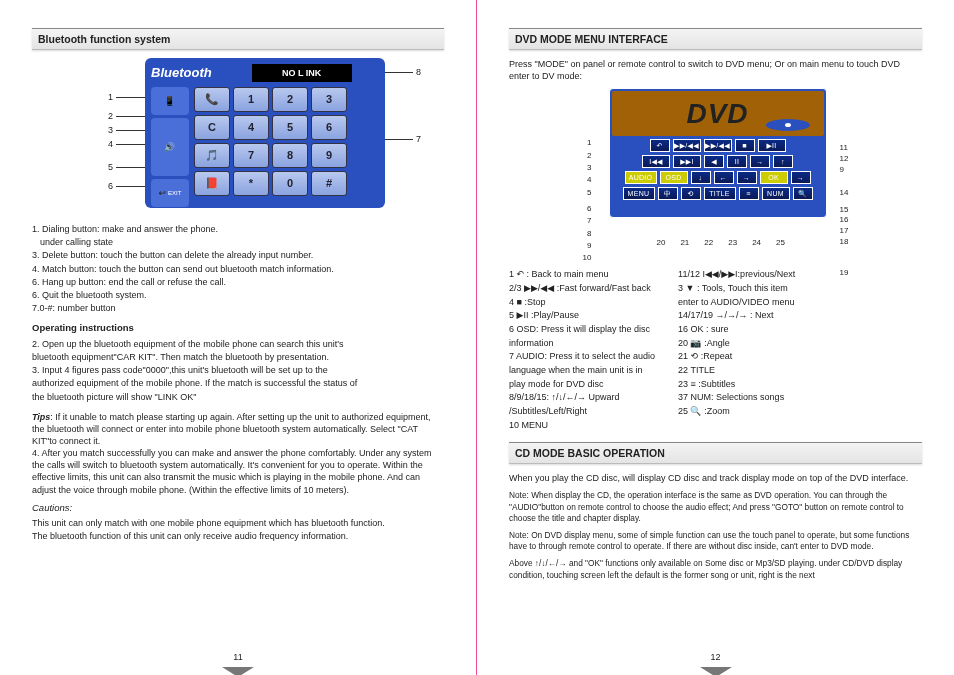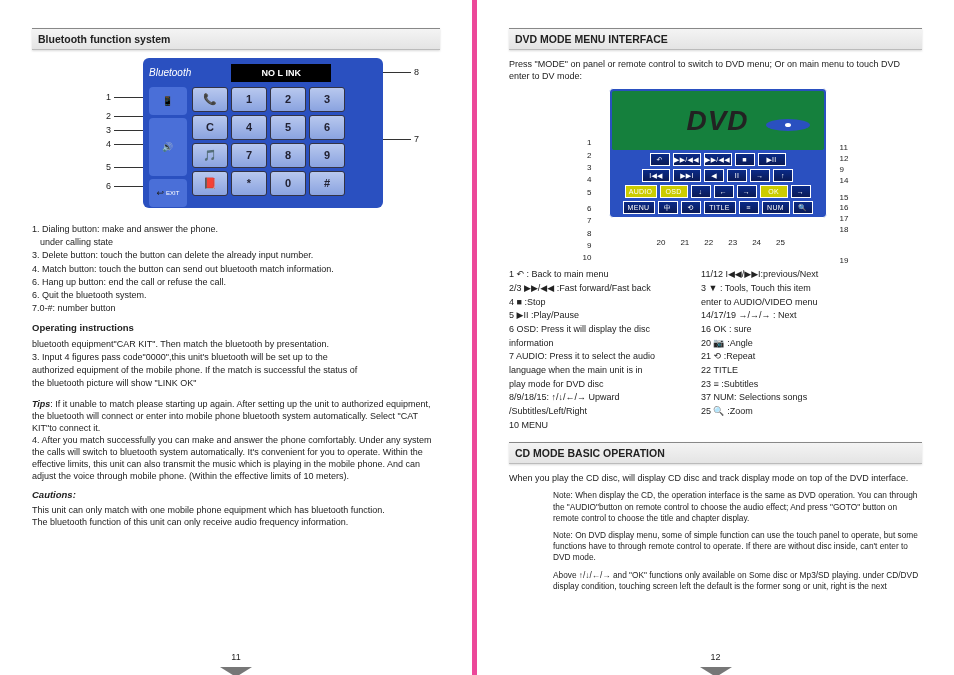--- a/index.html
+++ b/index.html
@@ -1,51 +1,51 @@
 <!DOCTYPE html>
 <html><head>
 <meta charset="utf-8">
 <style>
   * { box-sizing: border-box; margin: 0; padding: 0; }
   body { font-family: Arial, sans-serif; background: #e0e0e0; width: 954px; height: 675px; display: flex; }
   .page { width: 477px; height: 675px; background: #fff; padding: 28px 32px 10px 32px; position: relative; font-size: 9px; color: #222; line-height: 1.35; }
-  .page-left { border-right: 5px solid #ec4899; }
+  .page-left { border-right: 1px solid #ec4899; }
   .section-title { background: linear-gradient(#f4f4f4,#e4e4e4); border-top: 1px solid #888; border-bottom: 1px solid #bbb; padding: 3px 6px; font-weight: bold; font-size: 10.5px; margin-bottom: 8px; box-shadow: 0 1px 2px rgba(0,0,0,.15); }
   .bt-diagram { position: relative; width: 370px; height: 155px; margin: 0 auto 10px; }
   .bt-panel { position: absolute; left: 92px; top: 0; width: 240px; height: 150px; background: #2a50c0; border-radius: 6px; padding: 6px; }
   .bt-head { display: flex; align-items: center; gap: 40px; margin-bottom: 5px; }
-  .bt-ttl { color: #fff; font-weight: normal; font-size: 10px; font-style: italic; }
+  .bt-ttl { color: #fff; font-weight: bold; font-size: 13px; font-style: italic; }
   .bt-status { background: #000; color: #fff; font-size: 9px; padding: 3px 8px; width: 100px; text-align: center; font-weight: bold; }
   .bt-body { display: flex; gap: 5px; }
   .bt-icons { display: flex; flex-direction: column; gap: 3px; align-items: center; }
   .bt-ico { width: 38px; height: 28px; background: #4a6fd8; border-radius: 4px; display: flex; align-items: center; justify-content: center; }
   .bt-keys { display: grid; grid-template-columns: repeat(4, 36px); grid-template-rows: repeat(4, 25px); gap: 3px; }
   .bt-key { background: linear-gradient(#b8c8ee,#8aa3e0); border: 1px solid #334; border-radius: 3px; display: flex; align-items: center; justify-content: center; font-weight: bold; font-size: 11px; color: #223; }
   .callout { position: absolute; font-size: 9px; }
   .callout .line { display:inline-block; height:1px; background:#333; vertical-align:middle; }
   .list { margin-bottom: 8px; }
   .list div { margin-bottom: 1px; }
   .subhead { font-weight: bold; font-size: 9.5px; margin: 6px 0 3px; }
-  .subhead-i { font-weight: bold; font-style: italic; font-size: 9.5px; margin: 6px 0 3px; }
+  .subhead-i { font-weight: normal; font-style: italic; font-size: 9.5px; margin: 6px 0 3px; }
   .pgnum { position:absolute; bottom:12px; left:50%; transform:translateX(-50%); font-size:9px; }
   .arrow { position:absolute; bottom:-2px; left:50%; transform:translateX(-50%); width:0;height:0;border-left:16px solid transparent;border-right:16px solid transparent;border-top:10px solid #777; }
 
   .dvd-diagram { position: relative; width: 370px; height: 172px; margin: 0 auto 8px; }
   .dvd-panel { position: absolute; left: 78px; top: 0; width: 218px; height: 130px; background: #2a50c0; border-radius: 4px; padding: 2px; border:1px solid #fff; }
-  .dvd-top { background: #15803d; border-radius: 2px; height: 59px; display:flex; align-items:center; justify-content:center; position:relative; }
+  .dvd-top { background: #a16207; border-radius: 2px; height: 45px; display:flex; align-items:center; justify-content:center; position:relative; }
   .dvd-top .logo { font-weight:bold; font-style:italic; font-size:28px; letter-spacing:1px; }
   .disc { position:absolute; right:14px; top:28px; width:44px; height:12px; background:#2a50c0; border-radius:50%; }
   .disc::after { content:''; position:absolute; left:19px; top:4px; width:6px; height:4px; background:#fff; border-radius:50%; }
   .dvd-rows { margin-top:3px; display:flex; flex-direction:column; gap:3px; }
   .dvd-row { display:flex; gap:3px; justify-content:center; }
   .dvd-btn { height:13px; background: linear-gradient(#0a2a88,#0a1a55); border:1px solid #fff; color:#fff; font-size:7px; display:flex; align-items:center; justify-content:center; letter-spacing:.3px; }
   .w1{width:20px} .w2{width:28px} .w3{width:32px}
-  .legend { display:flex; gap:46px; font-size:9px; }
+  .legend { display:flex; gap:23px; font-size:9px; }
   .legend-col div { margin-bottom:1.5px; white-space:nowrap; }
-  .cd-note { font-size:8.3px; margin-top:6px; line-height:1.35;margin-left:44px; }
+  .cd-note { font-size:8.3px; margin-top:6px; line-height:1.35; }
 </style>
 </head>
 <body>
 
 <div class="page page-left">
   <div class="section-title">Bluetooth   function system</div>
 
   <div class="bt-diagram">
 
     <div class="callout" style="left:55px;top:33px">1 <span class="line" style="width:46px"></span></div>
@@ -96,20 +96,21 @@
     <div style="padding-left:8px">   under calling state</div>
     <div>3. Delete button: touch the button can delete the already input number.</div>
     <div>4. Match button: touch the button can send out bluetooth match information.</div>
     <div>6. Hang up button: end the call or refuse the call.</div>
     <div>6. Quit the bluetooth system.</div>
     <div>7.0-#: number button</div>
   </div>
 
   <div class="subhead">Operating instructions</div>
   <div class="list">
+    <div>2. Open up the bluetooth equipment of the mobile phone can search this unit's</div>
     <div>bluetooth equipment"CAR KIT". Then match the bluetooth by presentation.</div>
     <div>3. Input 4 figures pass code"0000",this unit's bluetooth will be set up to the</div>
     <div>authorized equipment of the mobile phone. If the match is successful the status of</div>
     <div>the bluetooth picture will show "LINK OK"</div>
   </div>
 
   <div>
     <b><i>Tips</i></b><span style="white-space:pre-line">: If it unable to match please starting up again. After setting up the unit to authorized equipment, the bluetooth will connect or enter into mobile phone bluetooth system automatically. Select "CAT KIT"to connect it.
 4. After you match successfully you can make and answer the phone comfortably. Under any system the calls will switch to bluetooth system automatically. It's convenient for you to operate. Within the effective limits, this unit can also transmit the music which is playing in the mobile phone. And can adjust the voice through mobile phone. (Within the effective limits of 10 meters).</span>
   </div>
@@ -138,21 +139,21 @@
         <span>7</span>
         <span>8</span>
         <span>9</span>
         <span>10</span>
     </div>
 
     <div style="position:absolute;right:52px;top:55px;display:flex;flex-direction:column;gap:0px;font-size:8px">
       <span>11</span>
         <span>12</span>
         <span>9</span>
-      <span style="margin-top:0">14</span>
+      <span style="margin-top:12px">14</span>
       <span style="margin-top:6px">15</span>
         <span>16</span>
         <span>17</span>
         <span>18</span>
       <span style="margin-top:20px">19</span>
     </div>
 
     <div class="dvd-panel">
       <div class="dvd-top">
         <span class="logo">DVD</span>

